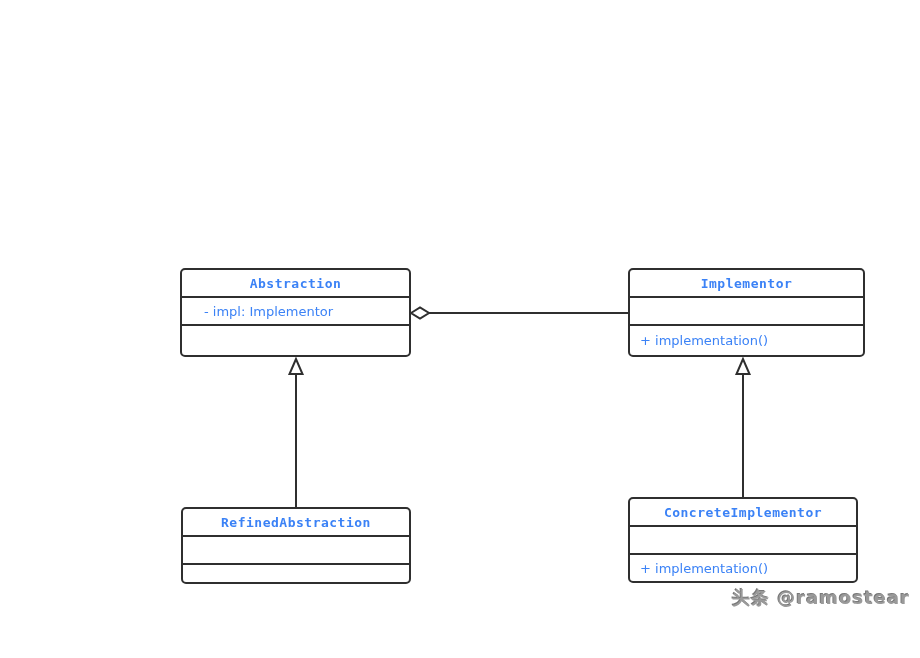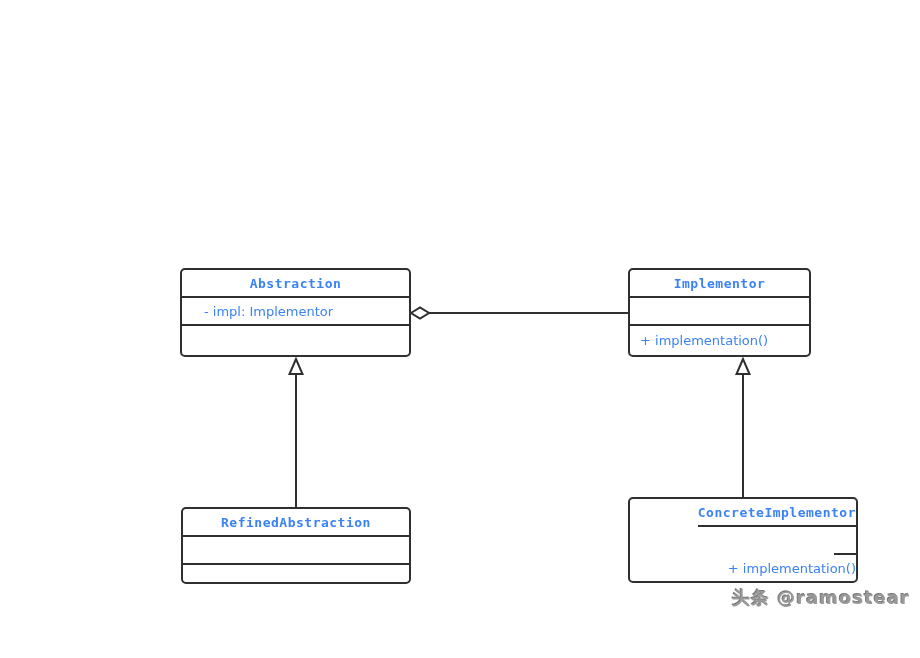--- a/index.html
+++ b/index.html
@@ -88,34 +88,34 @@
     </g>
   </svg>
 
   <div class="class-box" style="left:180px; top:268px; width:231px; height:89px;">
     <div class="cls-title">Abstraction</div>
     <div class="cls-attrs">
       <span>- impl: Implementor</span>
     </div>
   </div>
 
-  <div class="class-box" style="left:628px; top:268px; width:183px; height:89px;">
+  <div class="class-box" style="left:628px; top:268px; width:237px; height:89px;">
     <div class="cls-title">Implementor</div>
     <div class="cls-attrs"></div>
     <div class="cls-methods">
       <span>+ implementation()</span>
     </div>
   </div>
 
   <div class="class-box" style="left:181px; top:507px; width:230px; height:77px;">
     <div class="cls-title">RefinedAbstraction</div>
     <div class="cls-attrs"></div>
   </div>
 
-  <div class="class-box" style="left:628px; top:497px; width:230px; height:86px;align-items:flex-end;">
+  <div class="class-box" style="left:628px; top:497px; width:230px; height:86px;">
     <div class="cls-title">ConcreteImplementor</div>
     <div class="cls-attrs"></div>
     <div class="cls-methods">
       <span>+ implementation()</span>
     </div>
   </div>
 
   <div class="watermark">头条 @ramostear</div>
 
 </div>

